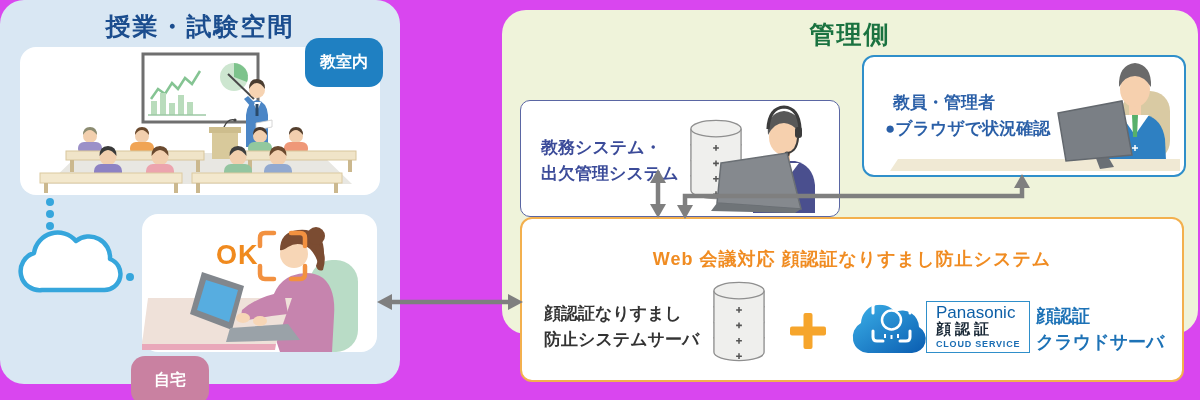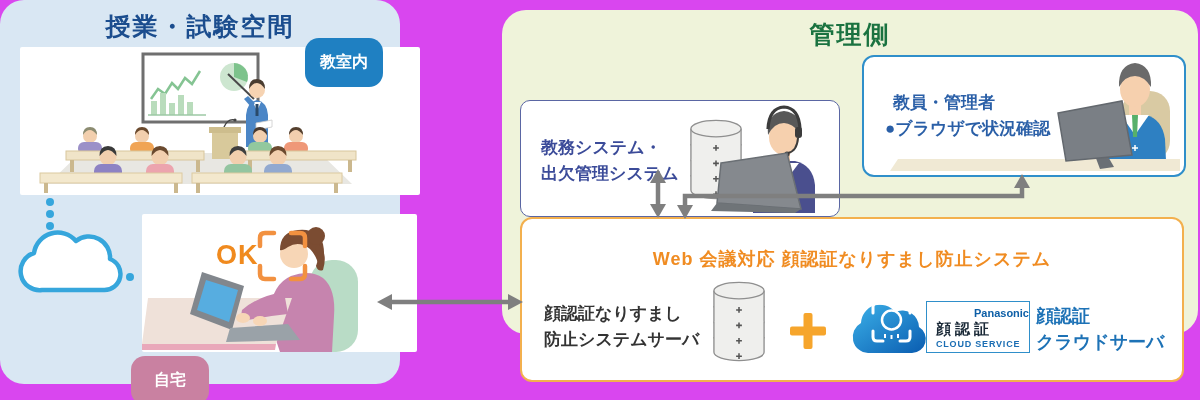--- a/index.html
+++ b/index.html
@@ -8,21 +8,21 @@
     font-family:"Liberation Sans","DejaVu Sans",sans-serif;
     background:#d946ef;
   }
   .panel{position:absolute;border-radius:24px;}
   .panel-left{left:0;top:8;width:400px;height:384px;background:#d9e7f3;}
   .panel-right{left:502px;top:10px;width:696px;height:324px;background:#eff3da;}
   .panel-title{position:absolute;left:0;right:0;text-align:center;font-weight:bold;font-size:25px;letter-spacing:2px;margin:0;}
   .panel-left .panel-title{top:10px;color:#1b4d8e;}
   .panel-right .panel-title{top:8px;color:#1a7240;}
 
-  .white-box{position:absolute;background:#ffffff;border-radius:2px;padding-left:40px;}
+  .white-box{position:absolute;background:#ffffff;border-radius:16px;}
   .classroom-box{left:20px;top:47px;width:360px;height:148px;}
   .home-box{left:142px;top:214px;width:235px;height:138px;}
 
   .badge{position:absolute;color:#fff;font-weight:bold;font-size:16px;text-align:center;border-radius:14px;padding:14px 0;z-index:4;}
   .badge-classroom{left:305px;top:38px;width:78px;background:#1f80c2;}
   .badge-home{left:131px;top:356px;width:78px;background:#c981a1;}
 
   .cloud-wrap{position:absolute;left:12px;top:196px;width:130px;height:102px;}
   .cloud-label{position:absolute;left:14px;top:298px;width:140px;color:#3f93cc;font-weight:bold;font-size:16px;}
 
@@ -35,21 +35,21 @@
 
   .box-a-label{position:absolute;left:20px;top:34px;color:#3b4b99;font-weight:800;font-size:17px;line-height:1.55;}
   .box-b-line1{position:absolute;left:21px;top:34px;color:#2a5fa7;font-weight:800;font-size:17px;margin-left:8px;}
   .box-b-line2{position:absolute;left:21px;top:60px;color:#2a5fa7;font-weight:800;font-size:17px;}
 
   .box-c-title{position:absolute;left:0;right:0;top:28px;text-align:center;color:#f08c22;font-weight:800;font-size:18px;letter-spacing:1px;}
   .server-label{position:absolute;left:22px;top:82px;color:#333333;font-weight:800;font-size:17px;line-height:1.5;}
   .cloud-server-label{position:absolute;left:514px;top:84px;color:#1d72b6;font-weight:800;font-size:18px;line-height:1.45;}
 
   .logo-badge{position:absolute;left:404px;top:82px;width:104px;height:52px;background:#fff;border:1.5px solid #2f8fca;box-sizing:border-box;padding:4px 0 0 9px;}
-  .logo-brand{color:#0d5fa7;font-weight:700;font-size:11px;line-height:14px;text-align:right;}
+  .logo-brand{color:#0d5fa7;font-weight:400;font-size:17px;line-height:14px;}
   .logo-product{color:#1b2a38;font-weight:800;font-size:15px;letter-spacing:4px;line-height:18px;}
   .logo-service{color:#1a6db3;font-weight:800;font-size:9px;letter-spacing:0.8px;line-height:12px;}
 
   .svg-abs{position:absolute;}
   .arrows{position:absolute;left:0;top:0;z-index:5;pointer-events:none;}
 </style>
 </head>
 <body>
 
 <div class="canvas">

